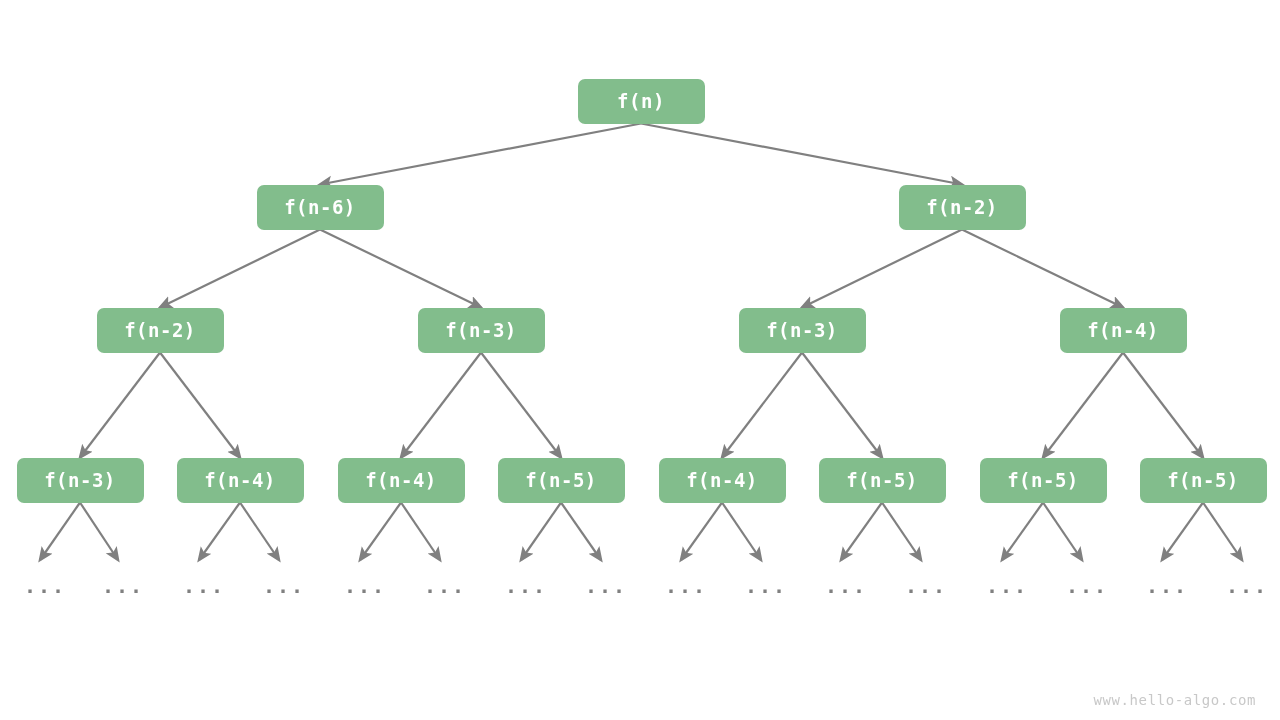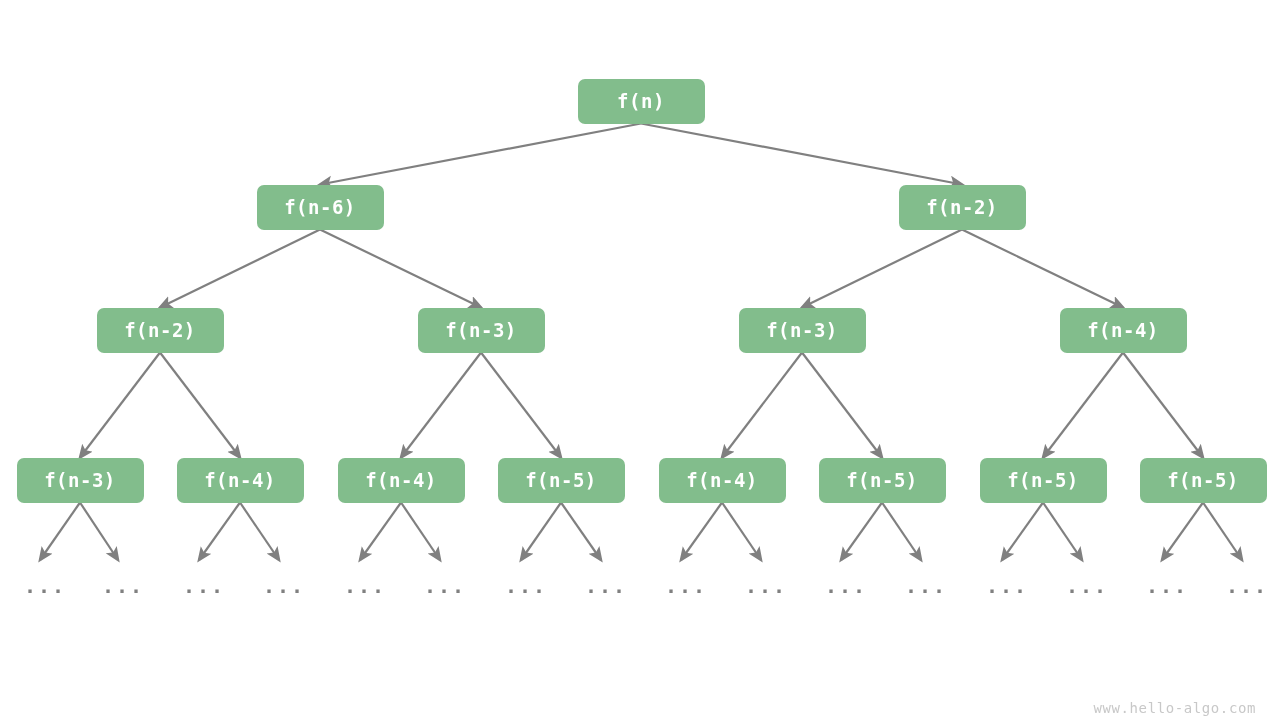--- a/index.html
+++ b/index.html
@@ -50,21 +50,21 @@
     font-family: "DejaVu Sans Mono", "Liberation Mono", monospace;
     font-size: 20px;
     font-weight: 700;
     letter-spacing: 2px;
     line-height: 1;
     white-space: nowrap;
   }
   #watermark {
     position: absolute;
     right: 24px;
-    bottom: 4px;
+    bottom: 12px;
     color: #c8c8c8;
     font-family: "DejaVu Sans Mono", "Liberation Mono", monospace;
     font-size: 14px;
     letter-spacing: 0.6px;
     white-space: nowrap;
   }
 </style>
 </head>
 <body style="background: rgb(255, 255, 255);">
 

